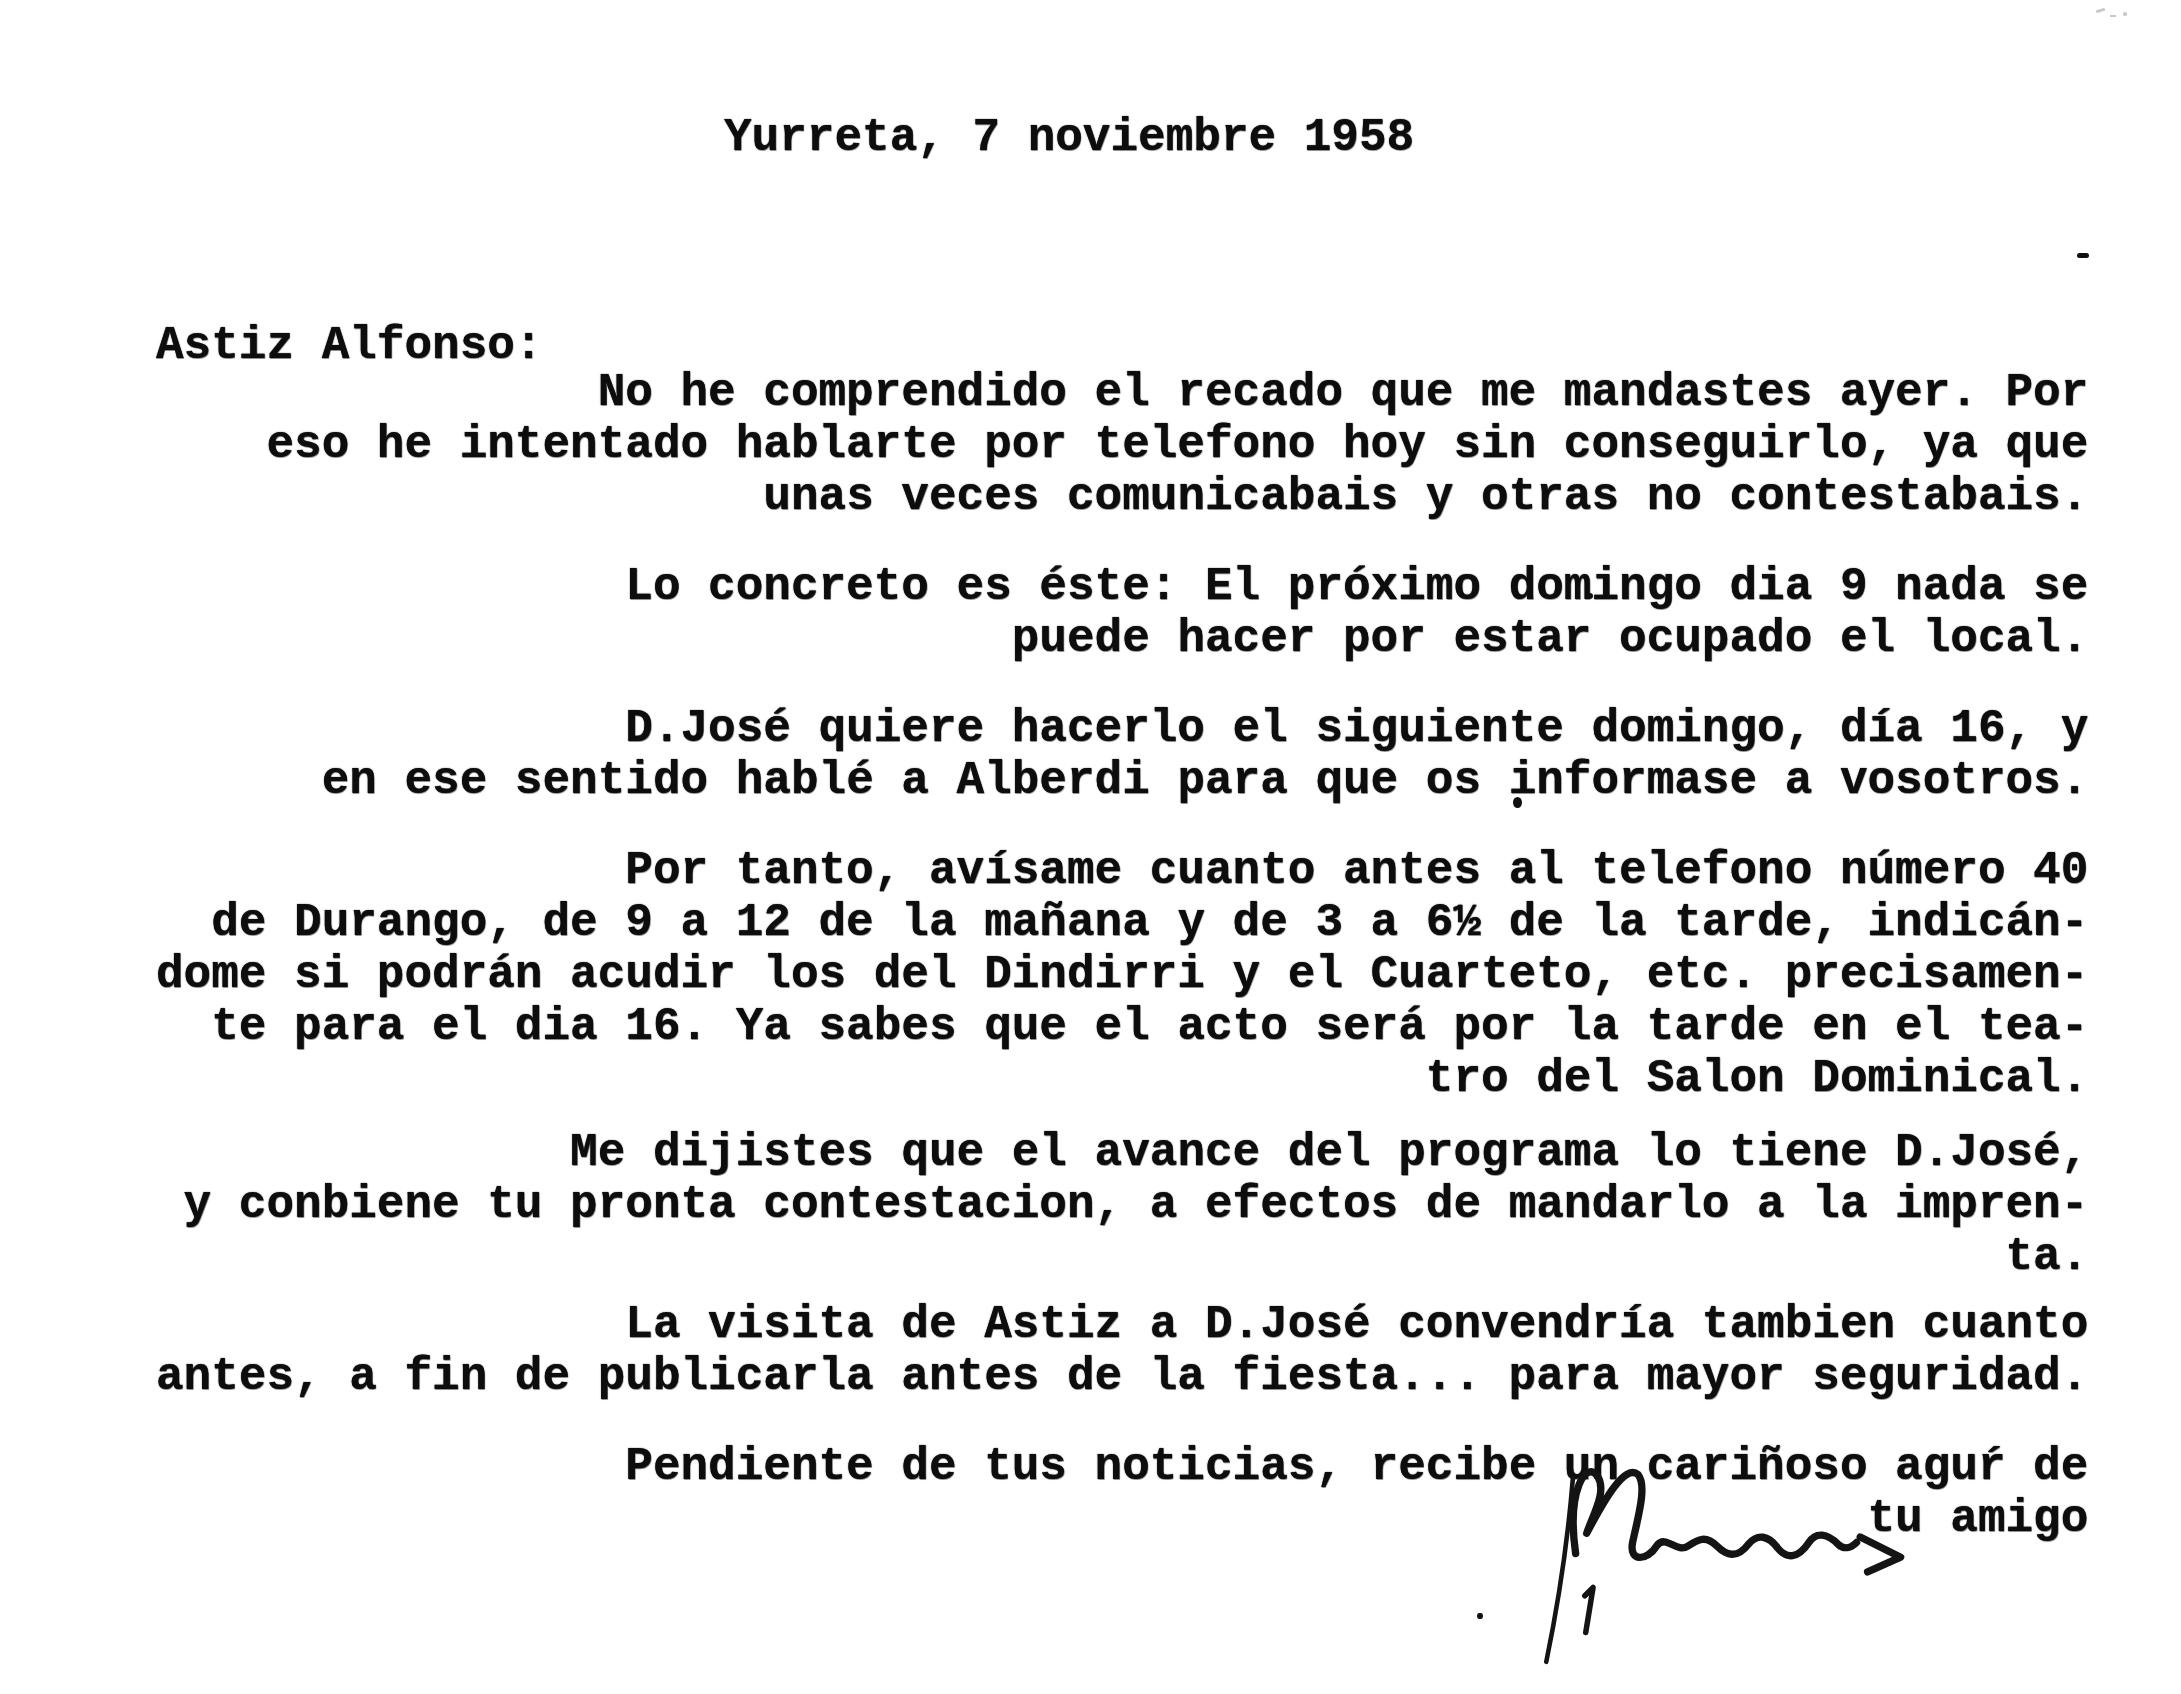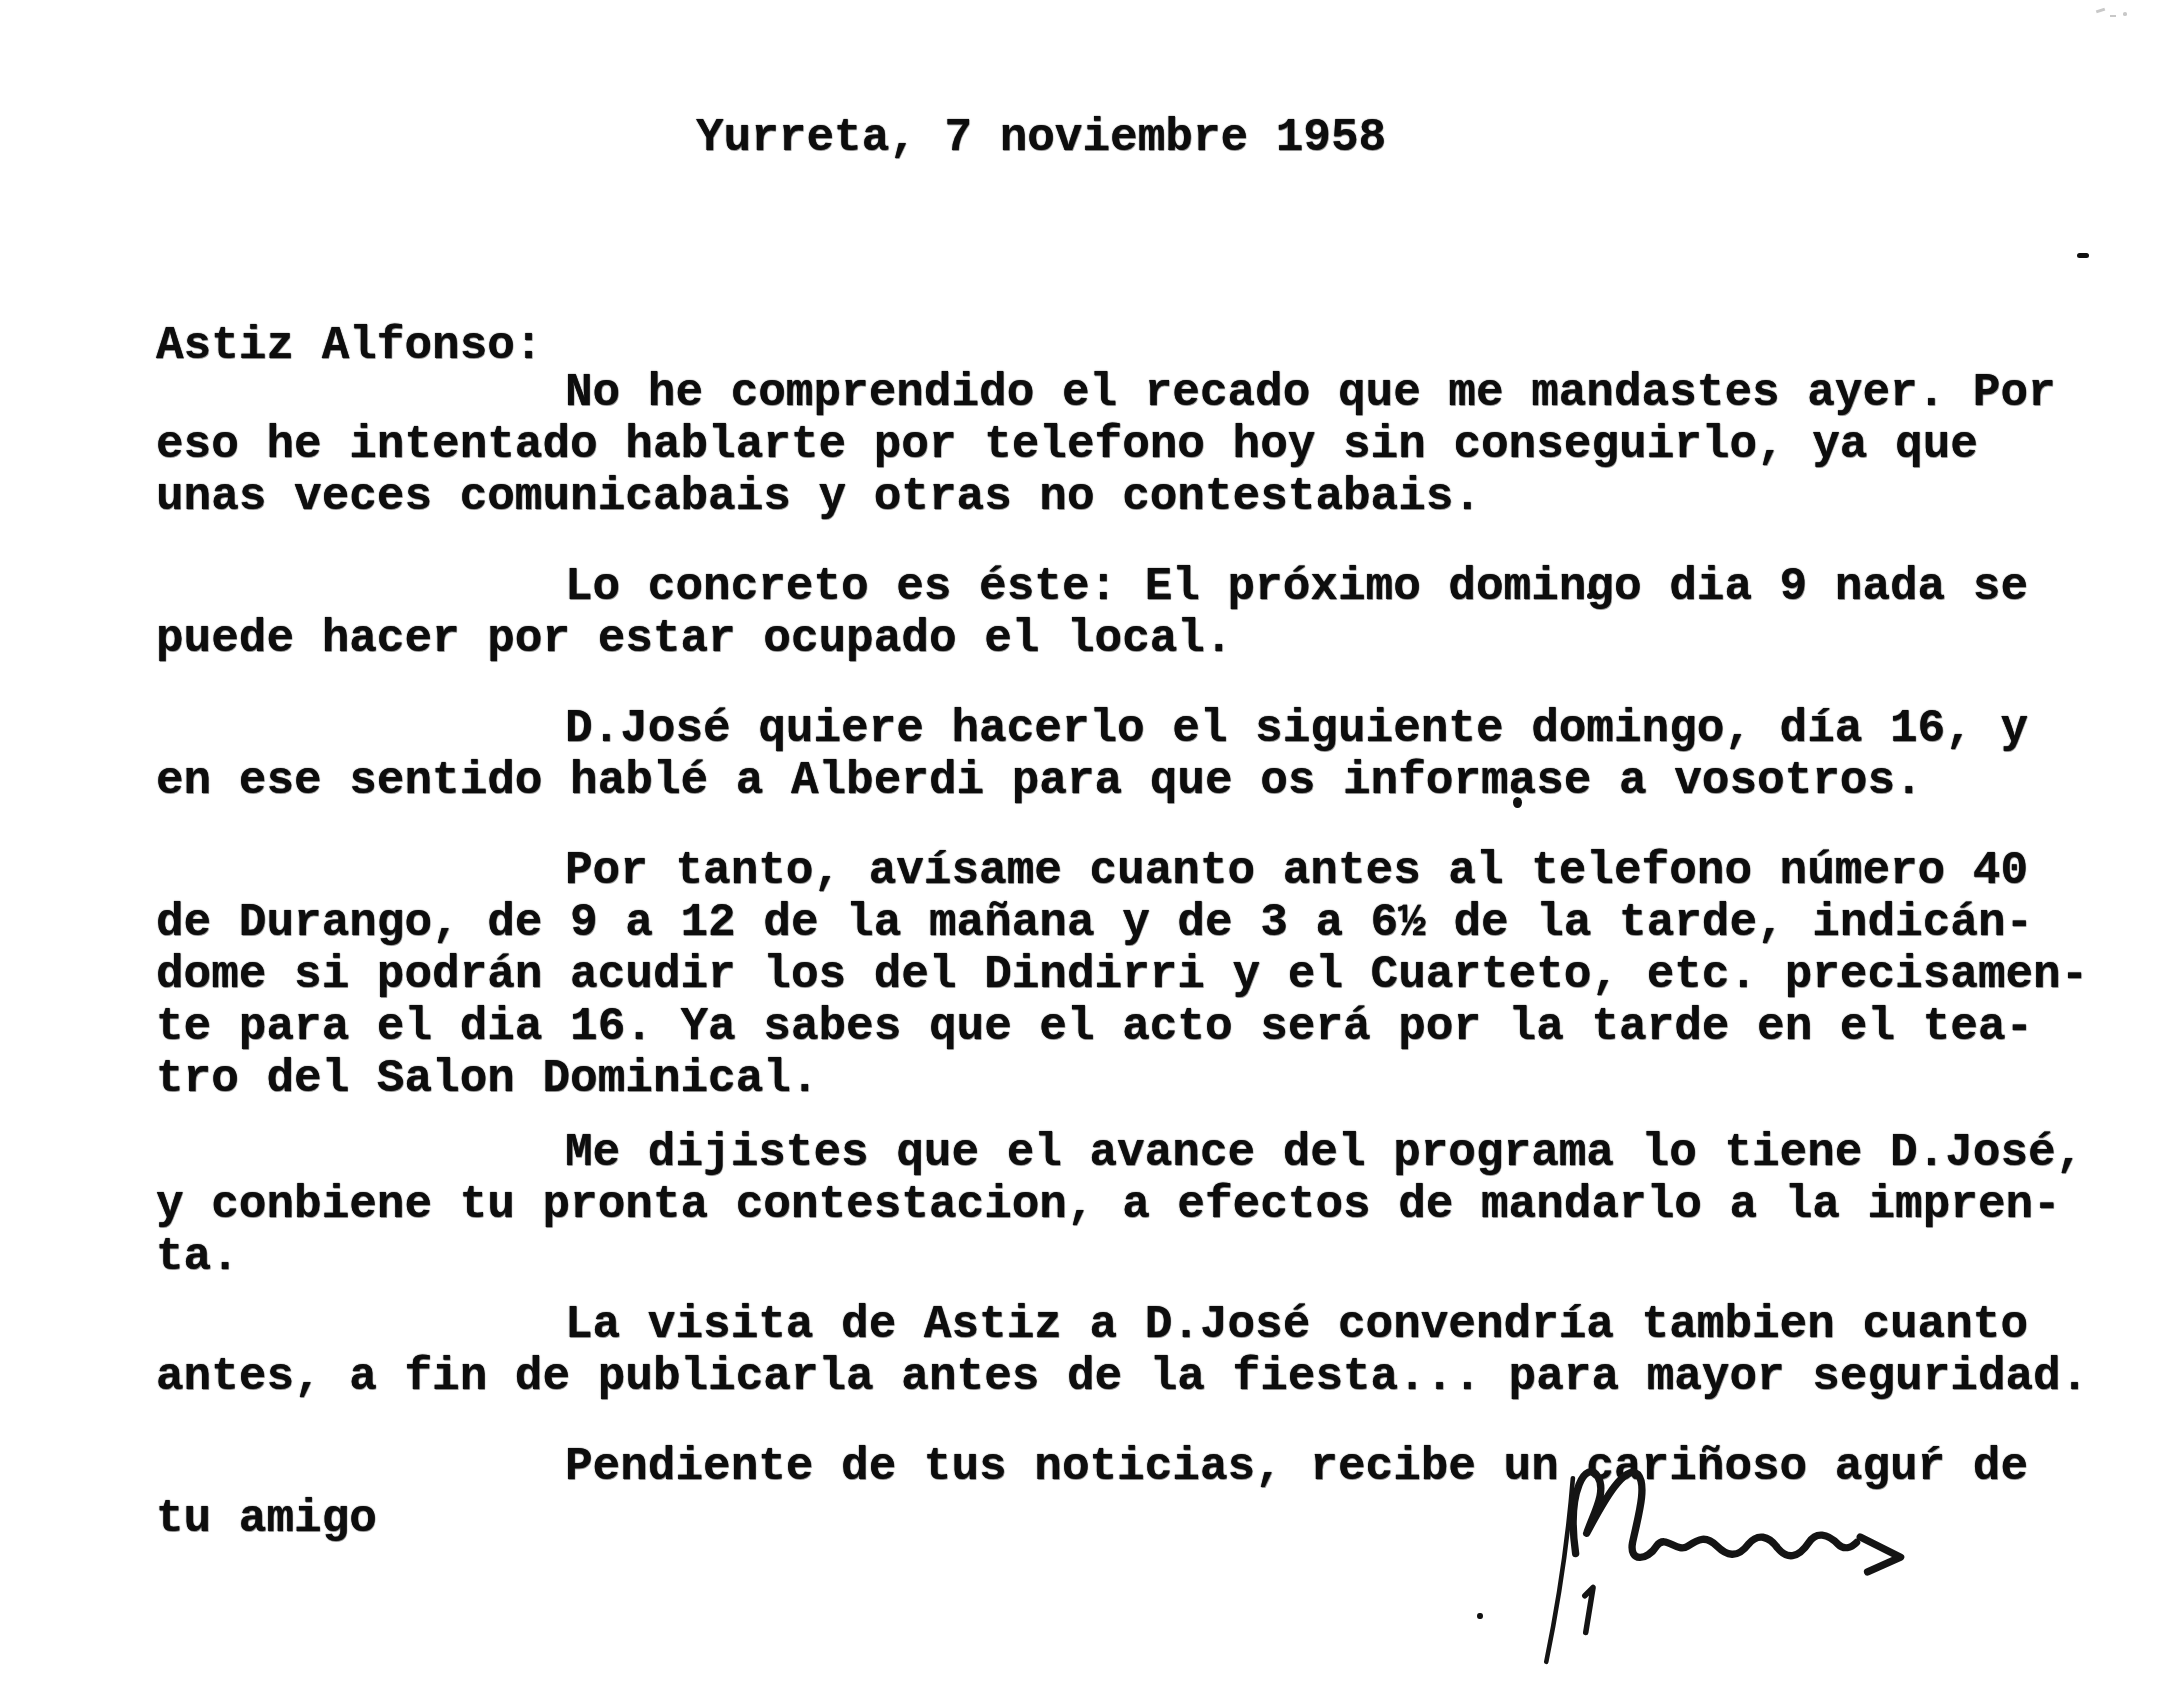--- a/index.html
+++ b/index.html
@@ -13,24 +13,24 @@
     font-weight: 700;
     color: #0d0d0d;
     font-size: 46px;
     line-height: 52px;
   }
   .typed {
     white-space: pre;
     text-shadow: 0 0 1.2px rgba(0,0,0,0.85), 0.6px 0.6px 0 rgba(0,0,0,0.35);
     letter-spacing: 0px;
   }
-  .dateline { position: absolute; left: 696px; top: 112px; text-align: right; }
+  .dateline { position: absolute; left: 724px; top: 112px; text-align: right; }
   .salutation { position: absolute; left: 156px; top: 320px; }
   .paragraphs { position: absolute; left: 156px; top: 367px; }
-  .para { margin-top: 38px; }
+  .para { margin-top: 38px; text-align: right; }
   .para:nth-child(1) { margin-top: 0; }
   .para:nth-child(5) { margin-top: 22px; }
   .para:nth-child(6) { margin-top: 16px; }
   .line { white-space: pre; }
   .line.first { padding-left: 409px; }
   .signature-svg {
     position: absolute;
     left: 1467px;
     top: 1425px;
     width: 478px;

